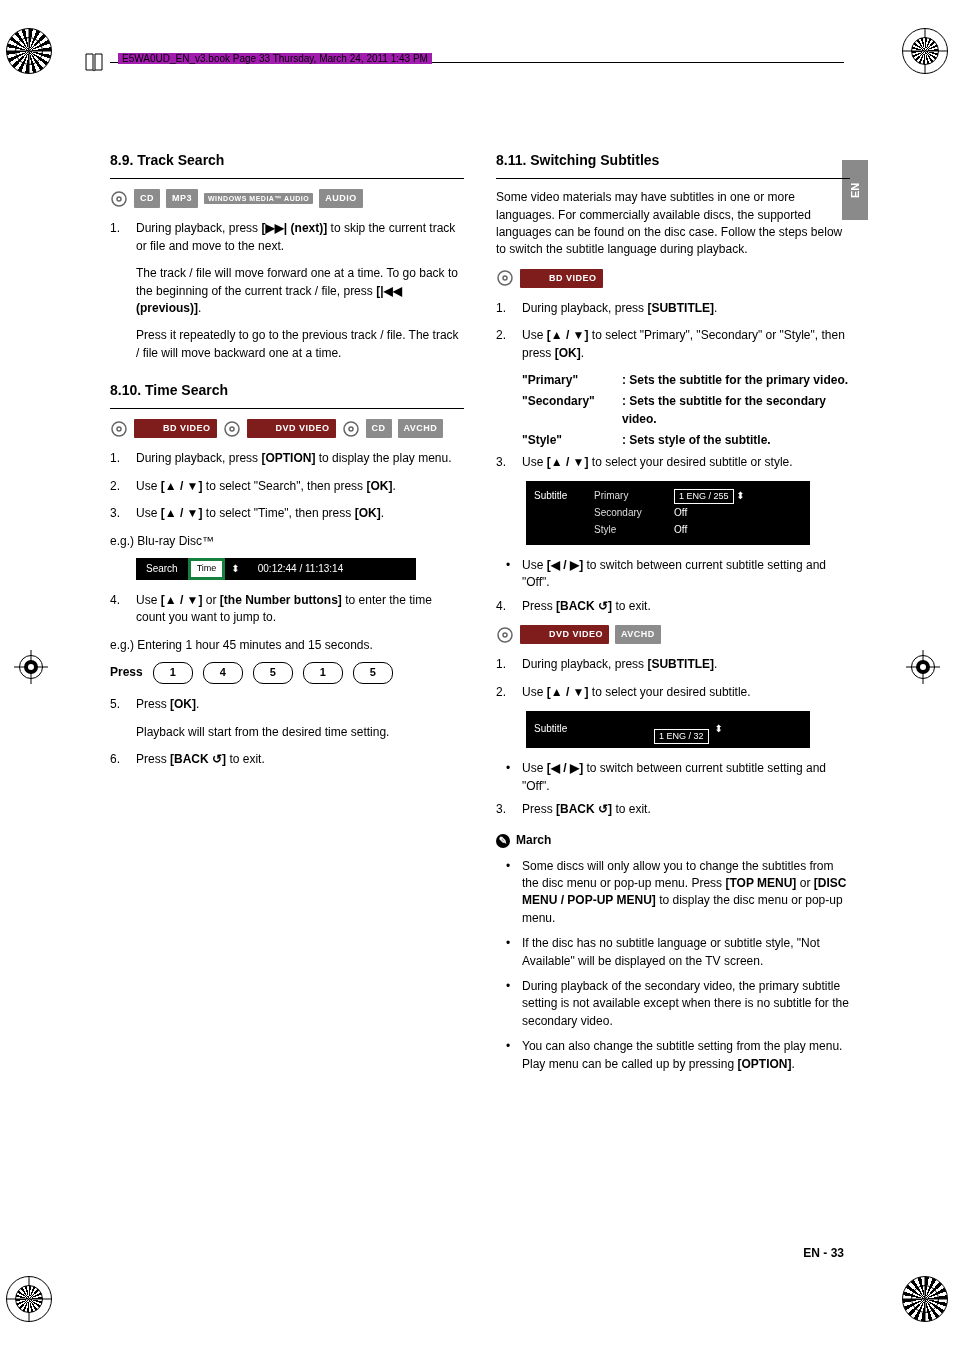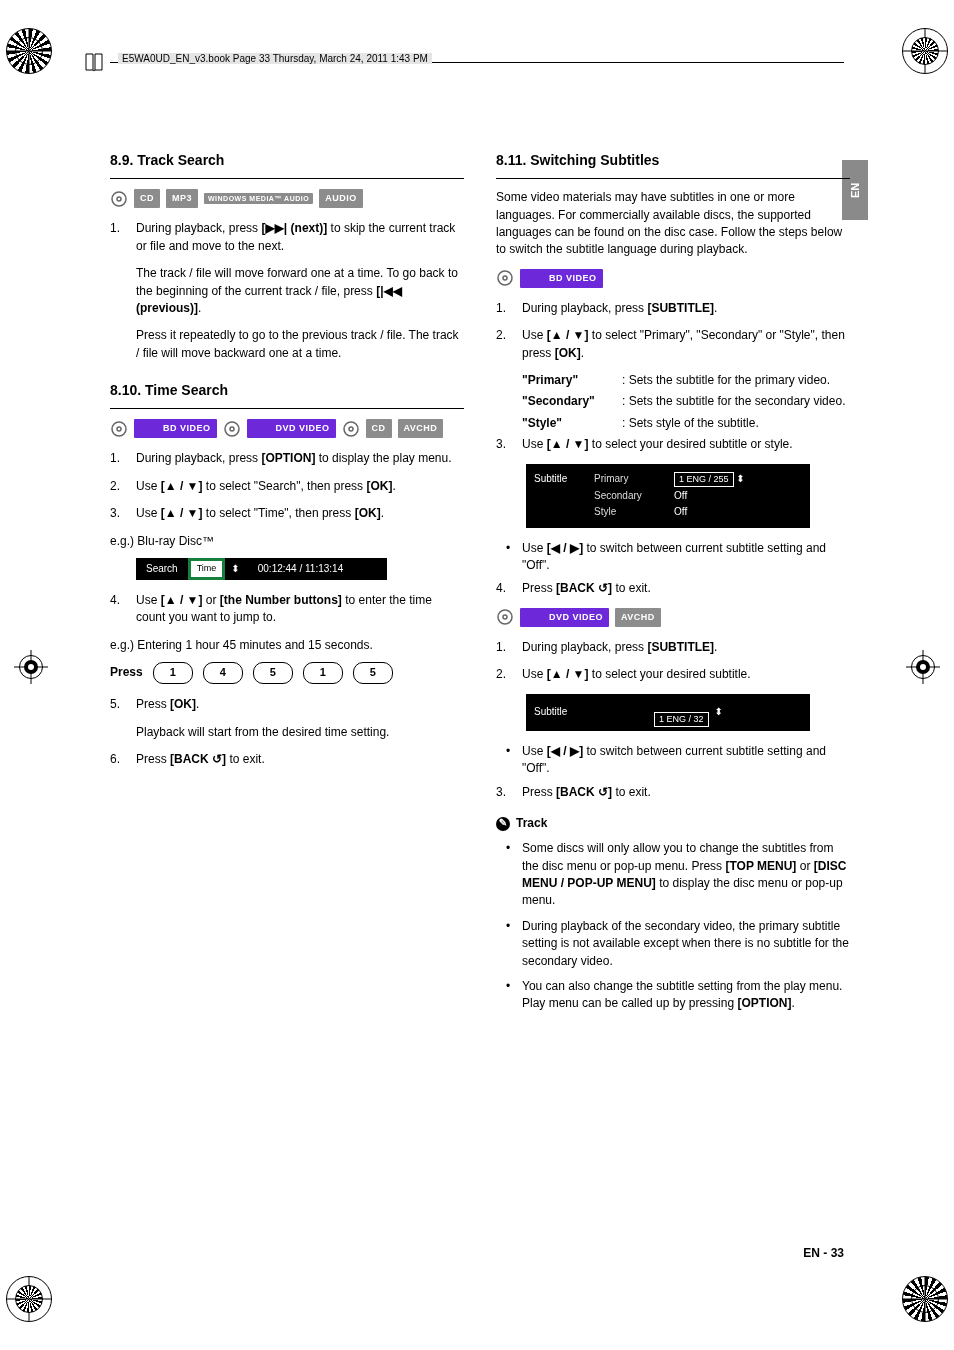--- a/index.html
+++ b/index.html
@@ -18,52 +18,52 @@
   .corner-pattern { background: repeating-conic-gradient(#000 0 10deg,#fff 10deg 20deg); }
   .side-mark { position: absolute; width: 34px; height: 34px; top: 650px; }
   .side-mark.left { left: 14px; } .side-mark.right { right: 14px; }
   .side-mark .cross-h, .side-mark .cross-v { position:absolute; background:#000; }
   .side-mark .cross-h { height:1px; width:100%; top:50%; transform:translateY(-0.5px);}
   .side-mark .cross-v { width:1px; height:100%; left:50%; transform:translateX(-0.5px);}
   .side-mark .circ { position:absolute; border:1px solid #000; border-radius:50%; width:24px;height:24px;left:50%;top:50%;transform:translate(-50%,-50%);}
   .side-mark .donut { position:absolute;width:14px;height:14px;border-radius:50%;background:#000;left:50%;top:50%;transform:translate(-50%,-50%);}
   .side-mark .donut::after{content:"";position:absolute;width:6px;height:6px;background:#fff;border-radius:50%;left:50%;top:50%;transform:translate(-50%,-50%);}
   .header-line { position: absolute; left: 110px; right: 110px; top: 62px; border-top: 1px solid #000; }
-  .header-text { position: absolute; left: 118px; top: 53px; font-size: 10px; background:#e5e5e5; padding:0 4px; }
+  .header-text { position: absolute; left: 118px; top: 53px; font-size: 10px; background:#a21caf; padding:0 4px; }
   .header-line svg { position:absolute; left:-28px; top:-12px; }
   
   .columns { position: absolute; left: 110px; top: 150px; width: 740px; display: flex; gap: 32px; }
   .col { width: 354px; font-size: 12px; line-height: 1.45; }
   .section-title { font-size: 14px; font-weight: bold; margin-bottom: 8px; }
   .hr { border-top: 1px solid #000; margin: 4px 0 10px; }
   .badges { display: flex; gap: 6px; margin-bottom: 12px; align-items:center; flex-wrap:wrap;}
   .disc { width: 18px; height: 18px; }
   .disc circle { fill: none; stroke: #666; stroke-width: 1.5; }
   .badge { background: #8c8c8c; color: #fff; font-size: 9px; font-weight: bold; padding: 3px 6px; border-radius: 1px; letter-spacing:0.5px; white-space:nowrap;text-align:center;}
   .badge.sub { font-size:7px; line-height:1; padding:2px 4px;}
-  .badge.dark { background:#6d28d9;padding-left:29px; }
+  .badge.dark { background:#7f1d1d;padding-left:29px; }
   .ol { list-style: none; counter-reset: n; padding-left: 0; }
   .ol > li { position: relative; padding-left: 26px; margin-bottom: 10px; }
   .ol > li::before { counter-increment: n; content: counter(n) "."; position: absolute; left: 0; }
   .ol > li .sub { margin-top: 10px; }
   .glyph { display:inline-block; font-family: "Segoe UI Symbol","Apple Symbols",sans-serif; }
   .bold { font-weight: bold; }
   .eg { margin: 8px 0; }
-  .search-bar { display:flex; align-items:center; background:#000; color:#fff; font-size:10px; height:22px; margin:6px 0 12px 26px; width:251px;}
+  .search-bar { display:flex; align-items:center; background:#000; color:#fff; font-size:10px; height:22px; margin:6px 0 12px 26px; width:280px;}
   .search-bar .lbl { padding:0 10px; }
   .search-bar .box { background:#fff; color:#000; border:3px solid #15803d; padding:1px 6px; margin-right:6px; font-size:9px;}
   .search-bar .arrows { margin-right:10px;}
   .search-bar .time { padding-left:8px;}
   .press-row { display:flex; align-items:center; gap:10px; margin:8px 0 12px 0;}
   .press-row .plabel { font-weight:bold; }
   .keycap { border:1px solid #000; border-radius:10px; min-width:40px; height:22px; display:flex;align-items:center;justify-content:center;font-size:11px;font-weight:bold;}
   
   .def { display:flex; margin:4px 0 4px 26px; font-size:12px;}
   .def .term { width:100px; font-weight:bold;}
-  .def .desc { flex:1;}
+  .def .desc { flex:1;font-weight:bold;}
   .osd { background:#000; color:#fff; font-size:10px; margin:8px 0 12px 30px; padding:6px 8px; width:284px;}
   .osd-row { display:flex; align-items:center; gap:10px; margin:2px 0;}
   .osd-row .c1{ width:50px;} .osd-row .c2{ width:70px; color:#ddd;} .osd-row .c3{ flex:1;}
   .osd .pill { border:1px solid #fff; padding:0 4px; font-size:9px; display:inline-flex; align-items:center; gap:4px;}
   .osd2 { background:#000; color:#fff; font-size:10px; margin:8px 0 12px 30px; padding:4px 8px; width:284px; display:flex; align-items:center;}
   .osd2 .lbl{ width:120px;} .osd2 .pill { border:1px solid #fff; padding:0 4px; font-size:9px; margin-right:6px;margin-top:14px;}
   .bullet { list-style:none; padding-left:26px; position:relative; margin:6px 0;}
   .bullet::before { content:"•"; position:absolute; left:10px;}
   .note-head { display:flex; align-items:center; gap:6px; font-weight:bold; margin:14px 0 6px 0;}
   .note-head .icon { width:14px;height:14px;border-radius:50%;background:#000;color:#fff;display:flex;align-items:center;justify-content:center;font-size:10px;}
@@ -259,24 +259,25 @@
       <span class="pill">1 ENG / 32</span>
       <span class="glyph">⬍</span>
     </div>
     <div class="bullet"><span>Use</span> <span class="bold">[<span class="glyph">◀</span> / <span class="glyph">▶</span>]</span> <span>to switch between current subtitle setting and "Off".</span></div>
     <ol class="ol" style="counter-reset: n 2">
       <li><span>Press</span> <span class="bold">[BACK <span class="glyph">↺</span>]</span> <span>to exit.</span></li>
     </ol>
 
     <div class="note-head">
           <span class="icon">✎</span>
-          <span>Track</span>
+          <span>March</span>
         </div>
     <ul class="note-list">
       <li><span>Some discs will only allow you to change the subtitles from the disc menu or pop-up menu. Press</span> <span class="bold">[TOP MENU]</span> <span>or</span> <span class="bold">[DISC MENU / POP-UP MENU]</span> <span>to display the disc menu or pop-up menu.</span></li>
+      <li>If the disc has no subtitle language or subtitle style, "Not Available" will be displayed on the TV screen.</li>
       <li>During playback of the secondary video, the primary subtitle setting is not available except when there is no subtitle for the secondary video.</li>
       <li><span>You can also change the subtitle setting from the play menu. Play menu can be called up by pressing</span> <span class="bold">[OPTION]</span>.</li>
     </ul>
   </div>
 </div>
 
 <div class="footer"><span>EN</span> - <span>33</span></div>
 
 </div>
 

